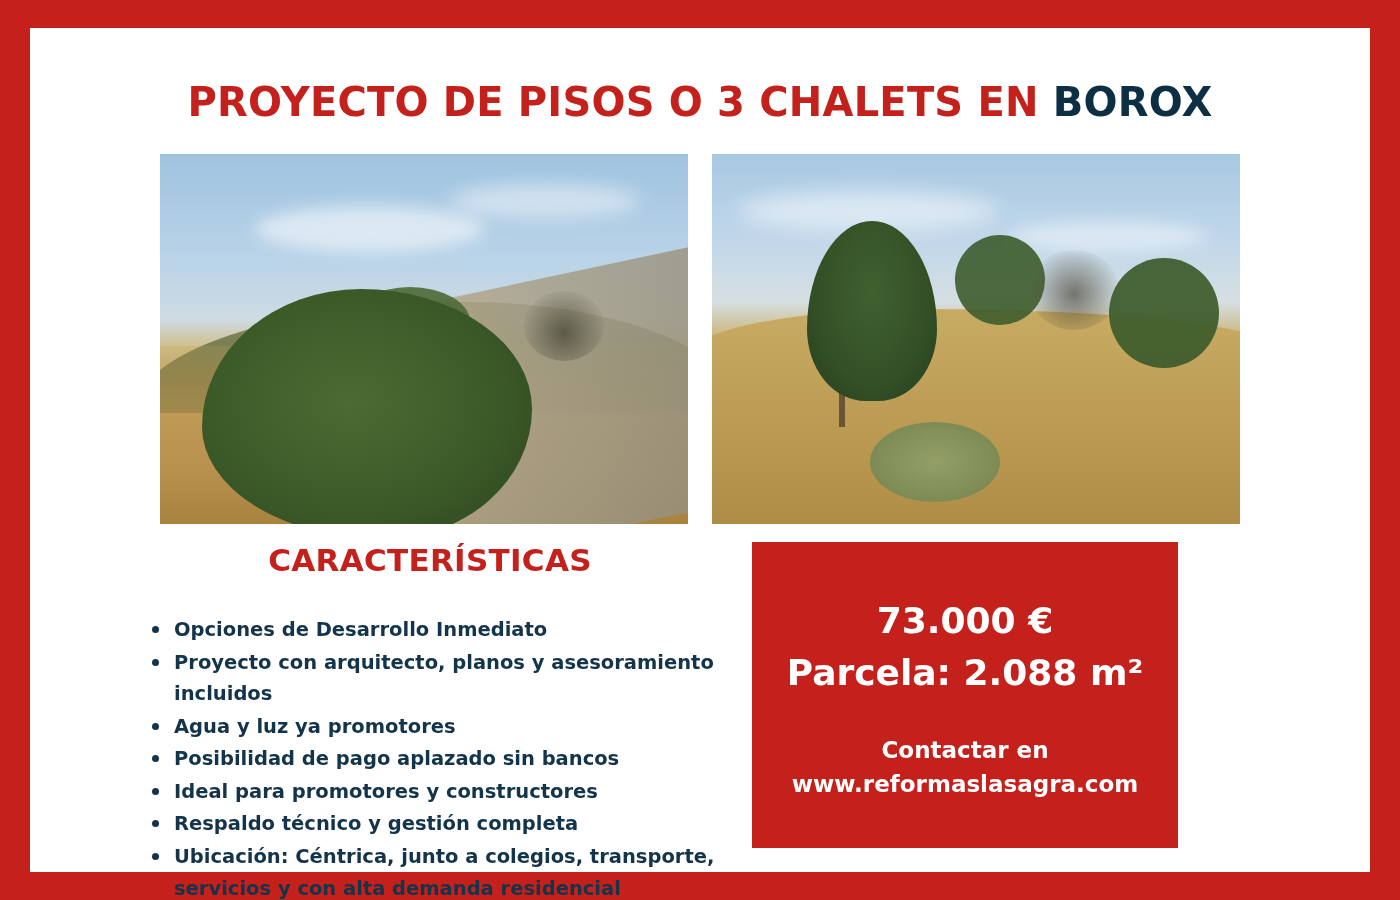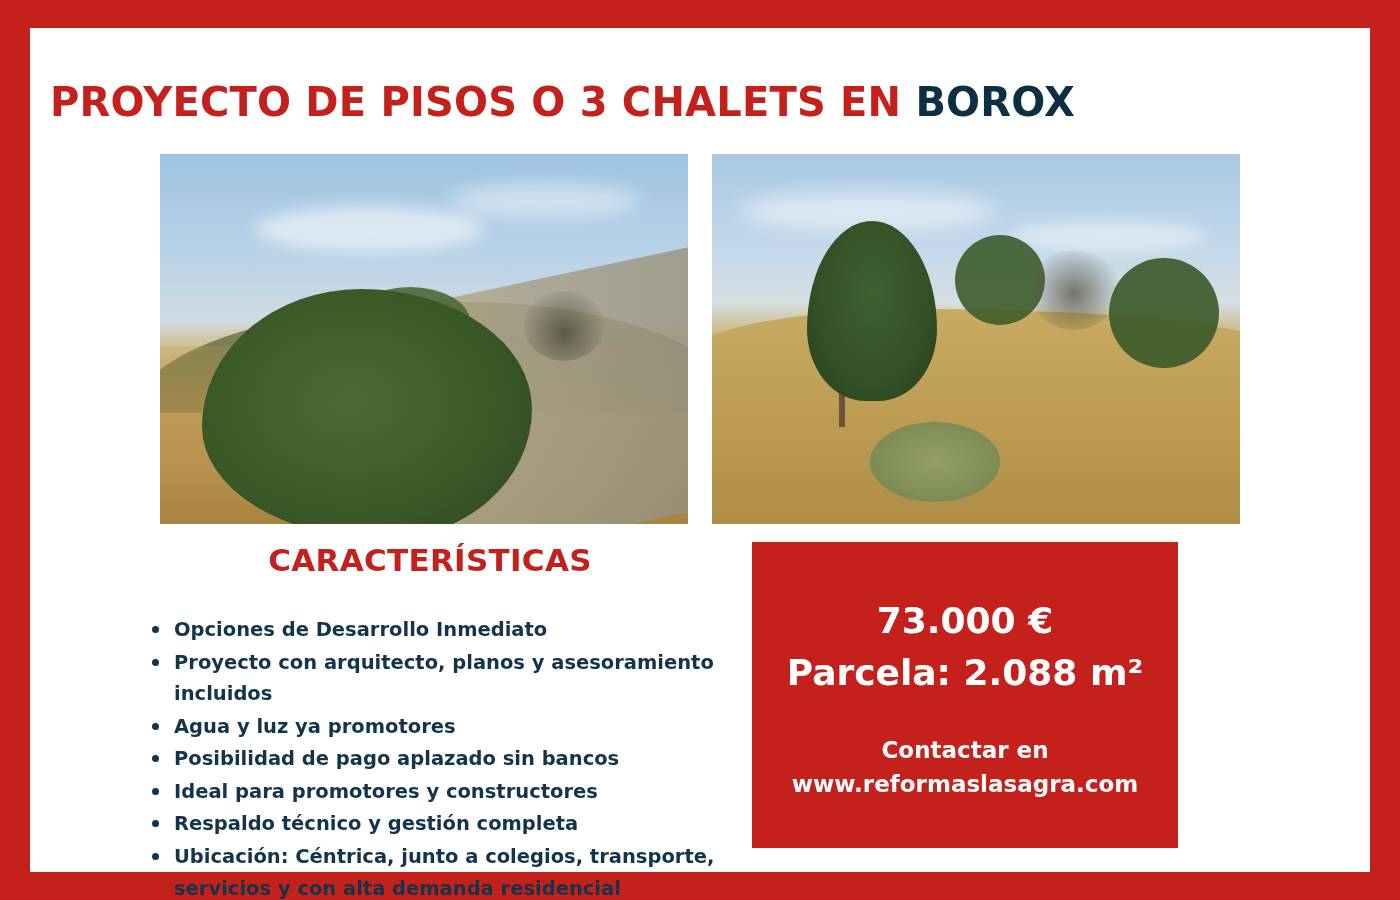--- a/index.html
+++ b/index.html
@@ -14,20 +14,21 @@
     padding: 28px 30px;
     display: block;
   }
   .inner {
     width: 100%; height: 100%;
     background: #ffffff;
     position: relative;
     padding: 34px 0 0 0;
   }
   .title {
+    text-align: center;
     font-size: 40px;
     font-weight: bold;
     letter-spacing: 0.2px;
     color: #c4211c;
     padding: 18px 20px 0 20px;
     line-height: 1.1;
     font-family: "DejaVu Sans", sans-serif;
     white-space: nowrap;
   }
   .title .accent { color: #0c2f44; }

